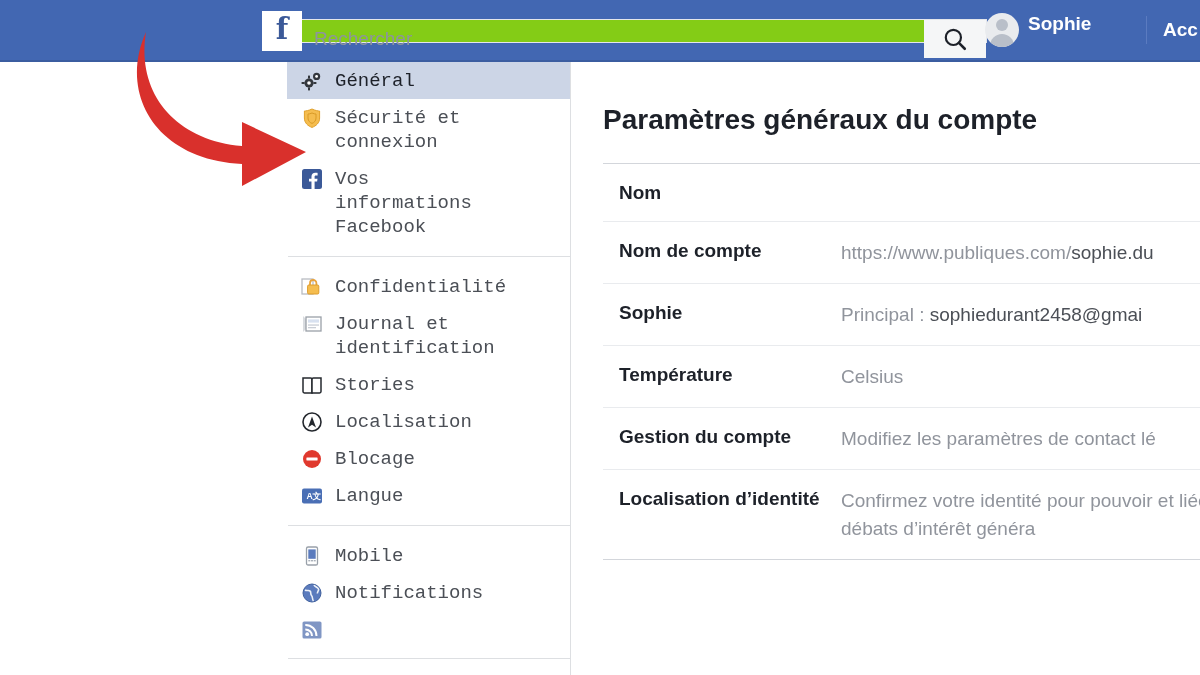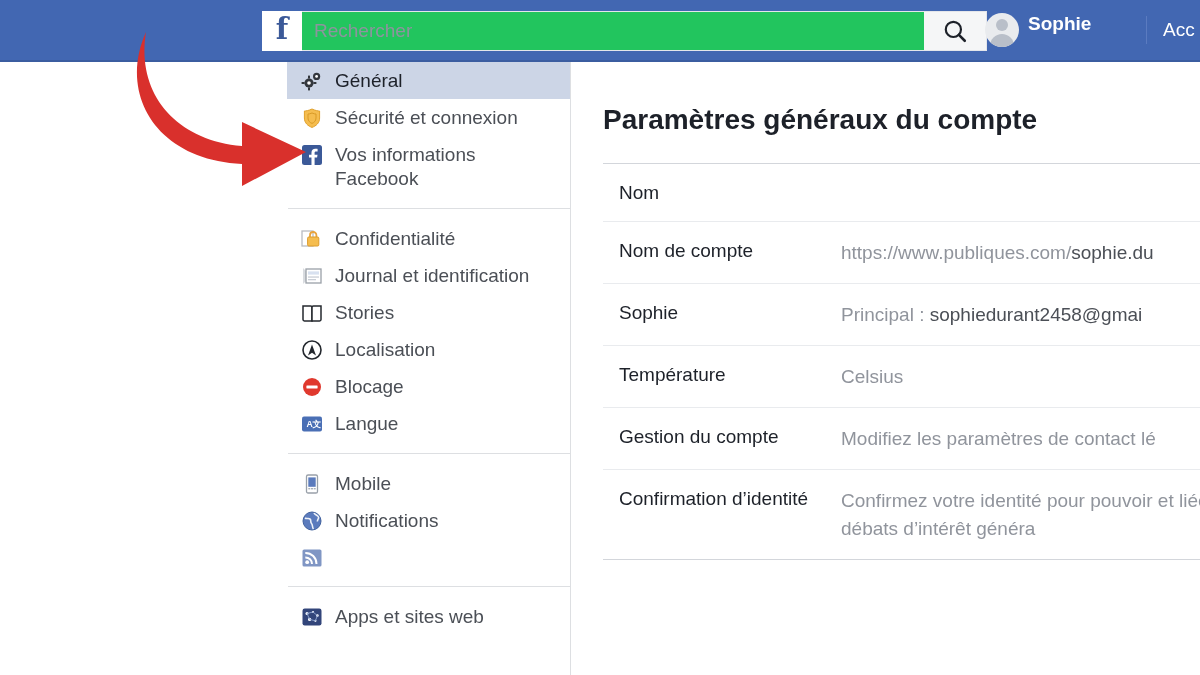--- a/index.html
+++ b/index.html
@@ -54,26 +54,25 @@
     font-size: 29px;
     color: #3b5998;
     line-height: 1;
     position: relative;
     top: -2px;
   }
 
   .search-wrap {
     position: relative;
     width: 685px;
-    height: 40px;
-    background: #22c55e;
+    height: 24px;
+    background: #84cc16;
     border: 1px solid #e4e6eb;
     border-left: none;
     display: flex;
-    align-items: center;
   }
   .search-input {
     border: none;
     outline: none;
     background: transparent;
     font-family: "Liberation Sans", sans-serif;
     font-size: 19px;
     color: #4b4f56;
     padding-left: 12px;
     width: 610px;
@@ -134,21 +133,21 @@
     position: absolute;
     left: 1146px; top: 16px;
     width: 1px; height: 28px;
     background: #5b7bc0;
   }
   .nav-link {
     position: absolute;
     left: 1163px; top: 19px;
     color: #ffffff;
     font-size: 19px;
-    font-weight: normal;
+    font-weight: bold;
     white-space: nowrap;
   }
 
   
   .sidebar {
     position: absolute;
     left: 287px;
     top: 62px;
     width: 284px;
     height: 613px;
@@ -170,20 +169,21 @@
     padding: 6px 0 6px 14px;
     cursor: pointer;
     min-height: 36px;
   }
   .nav-item.active { background: #ccd5e6; }
   .nav-label {
     font-size: 19px;
     color: #4b4f56;
     line-height: 24px;
     padding-top: 1px;
+    font-family: Liberation Mono, monospace;
   }
   .nav-item.active .nav-label { color: #1d2129; }
 
   .nav-ico {
     width: 22px; height: 22px;
     flex: 0 0 22px;
     position: relative;
     margin-top: 2px;
   }
 
@@ -224,21 +224,21 @@
   }
   .srow.first { border-top: 1px solid #d3d6db; }
   .table-end {
     border-top: 1px solid #d3d6db;
     height: 1px;
     width: 700px;
   }
   .srow-label {
     flex: 0 0 222px;
     font-size: 19px;
-    font-weight: normal;
+    font-weight: bold;
     color: #1d2129;
     line-height: 24px;
     white-space: nowrap;
   }
   .srow-value {
     font-size: 19px;
     color: #90949c;
     line-height: 28px;
     white-space: nowrap;
   }
@@ -439,21 +439,21 @@
         </div>
         <div class="srow">
           <div class="srow-label">Température</div>
           <div class="srow-value">Celsius</div>
         </div>
         <div class="srow">
           <div class="srow-label">Gestion du compte</div>
           <div class="srow-value">Modifiez les paramètres de contact lé</div>
         </div>
         <div class="srow">
-          <div class="srow-label">Confirmation d’identité</div>
+          <div class="srow-label">Localisation d’identité</div>
           <div class="srow-value wrap">Confirmez votre identité pour pouvoir et liées à des débats d’intérêt généra</div>
         </div>
         <div class="table-end"></div>
       </div>
   </div>
 
   <svg class="arrow" viewBox="0 0 220 175">
     <path d="M26 14 C 16 74, 54 122, 122 128 L 122 104 L 186 134 L 122 168 L 122 146
              C 36 142, -2 76, 26 14 Z" fill="#d9302c"></path>
   </svg>

